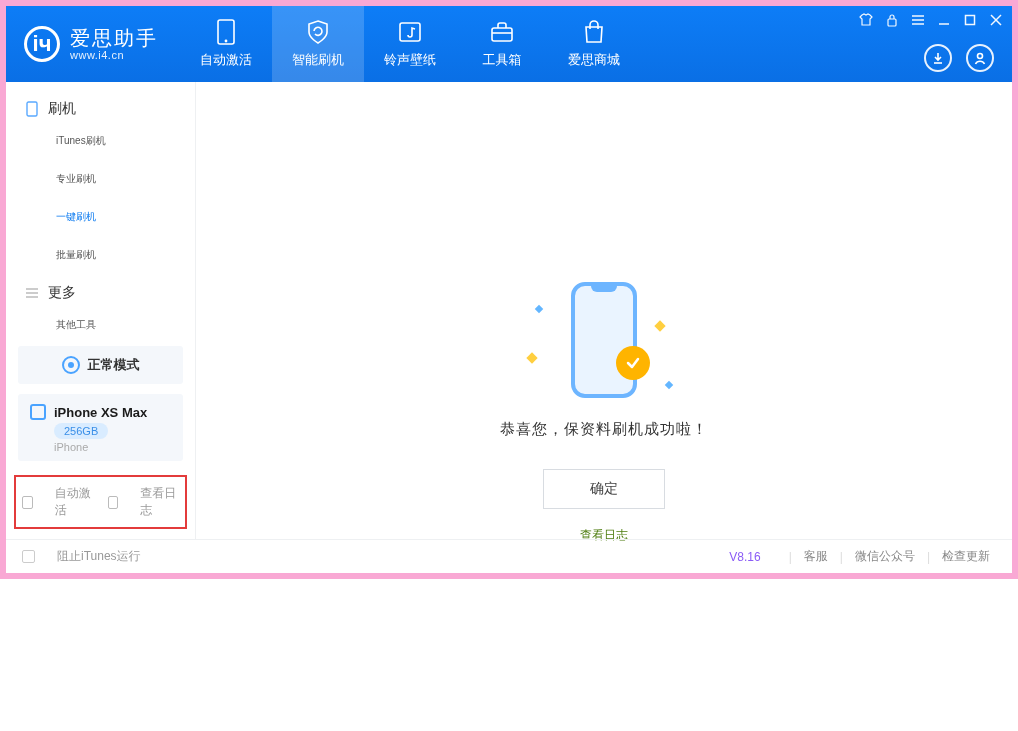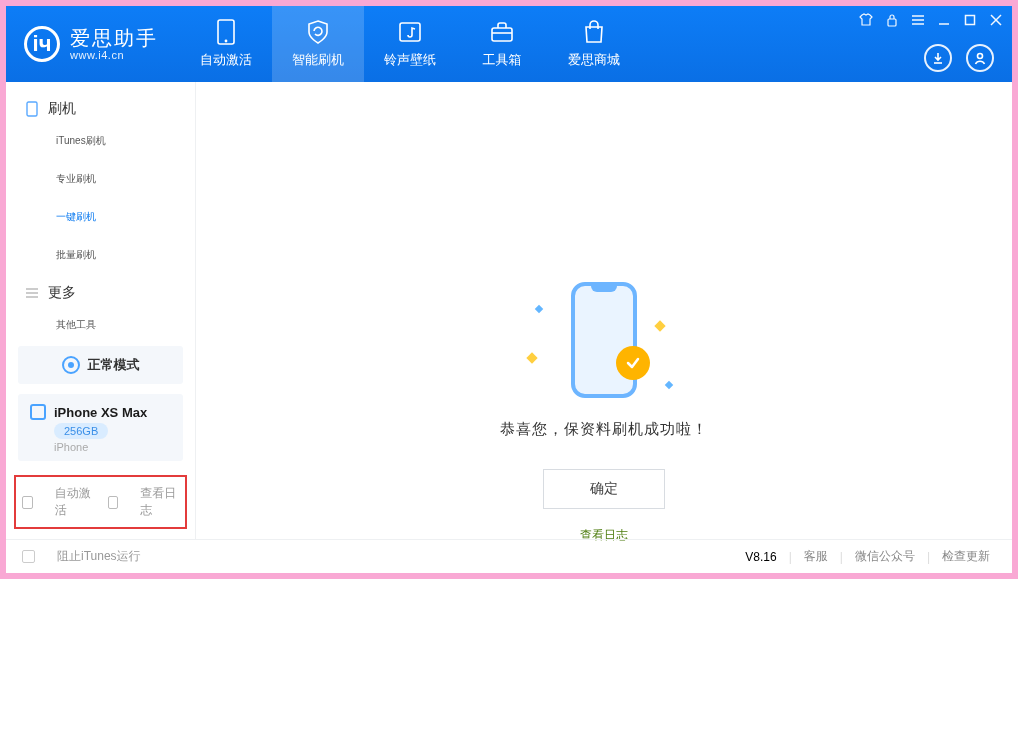--- a/index.html
+++ b/index.html
@@ -58,21 +58,21 @@
 .success-text { font-size: 15px; color:#333; margin-bottom: 30px; letter-spacing:1px;}
 .ok-btn { border:1px solid #d8dce1; background:#fff; padding: 10px 46px; font-size:14px; color:#444; cursor:pointer; margin-bottom:18px;}
 .log-link { font-size:12px; color:#4d7c0f; cursor:pointer;}
 
 
 .footer { height: 34px; border-top:1px solid #eef0f2; display:flex; align-items:center; padding: 0 16px; font-size:12px; color:#888;}
 .footer .chk .box{ border-color:#ccc;}
 .footer .spacer{ flex:1;}
 .footer .flink{ color:#888; cursor:pointer; padding: 0 6px;}
 .footer .sep{ color:#ddd; padding:0 6px;}
-.footer .ver{ color:#000000; margin-right:6px;}
+.footer .ver{ color:#8b5cf6; margin-right:22px;}
 
 svg { display:block;}
 </style>
 </head>
 <body>
 
 <div class="window">
 
   <div class="header">
     <div class="logo-area">

